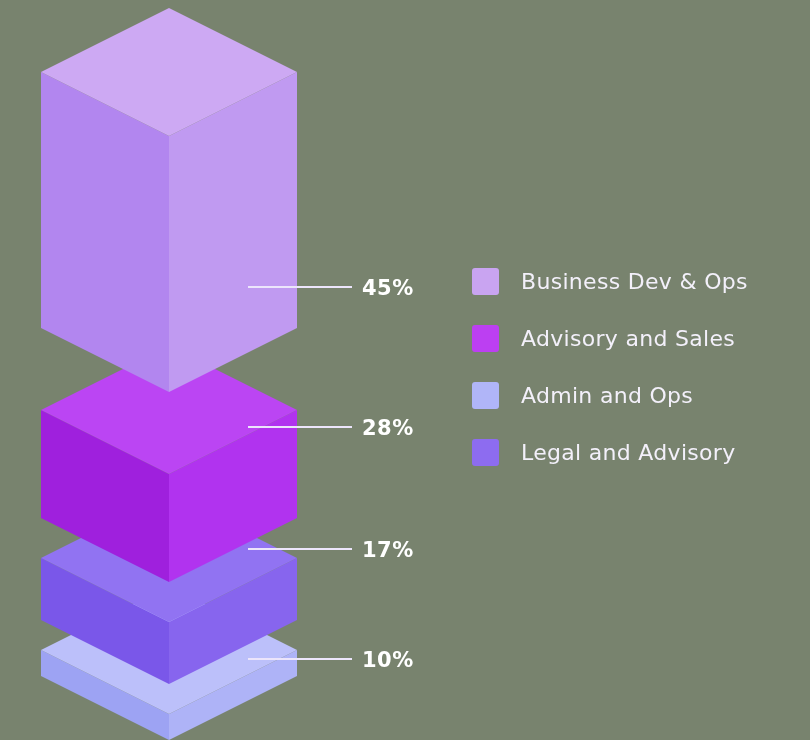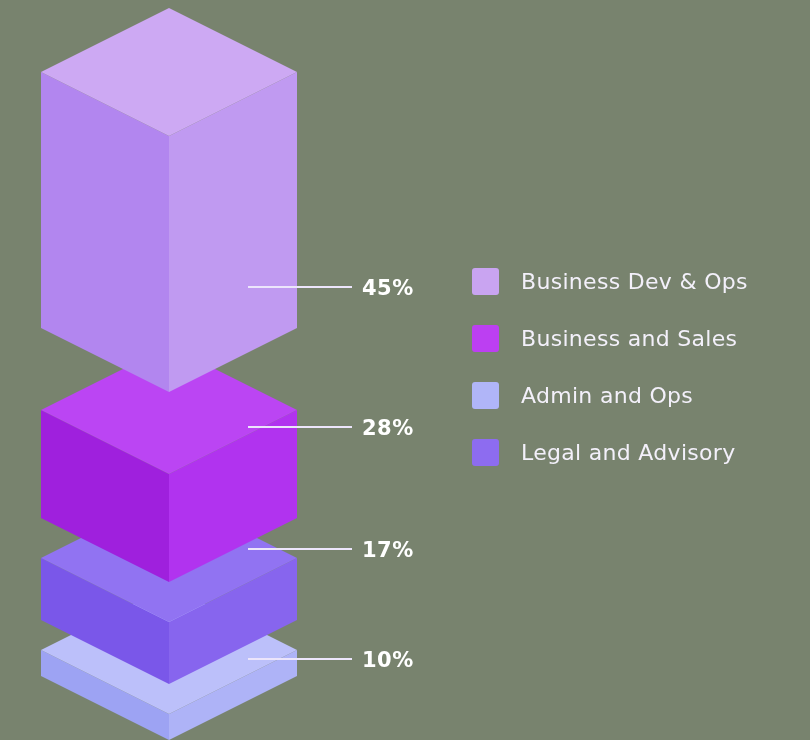--- a/index.html
+++ b/index.html
@@ -83,21 +83,21 @@
       <text x="362" y="660" dominant-baseline="central" class="pct-label" fill="#ffffff">10%</text>
     </svg>
 
   <div class="legend">
     <div class="legend-row">
       <span class="swatch" style="background: rgb(201, 164, 241);"></span>
       <span class="legend-label" style="color: rgb(243, 240, 250);">Business Dev &amp; Ops</span>
     </div>
     <div class="legend-row">
       <span class="swatch" style="background: rgb(188, 63, 242);"></span>
-      <span class="legend-label" style="color: rgb(243, 240, 250);">Business and Sales</span>
+      <span class="legend-label" style="color: rgb(243, 240, 250);">Advisory and Sales</span>
     </div>
     <div class="legend-row">
       <span class="swatch" style="background: rgb(176, 181, 248);"></span>
       <span class="legend-label" style="color: rgb(243, 240, 250);">Admin and Ops</span>
     </div>
     <div class="legend-row">
       <span class="swatch" style="background: rgb(141, 108, 240);"></span>
       <span class="legend-label" style="color: rgb(243, 240, 250);">Legal and Advisory</span>
     </div>
   </div>

